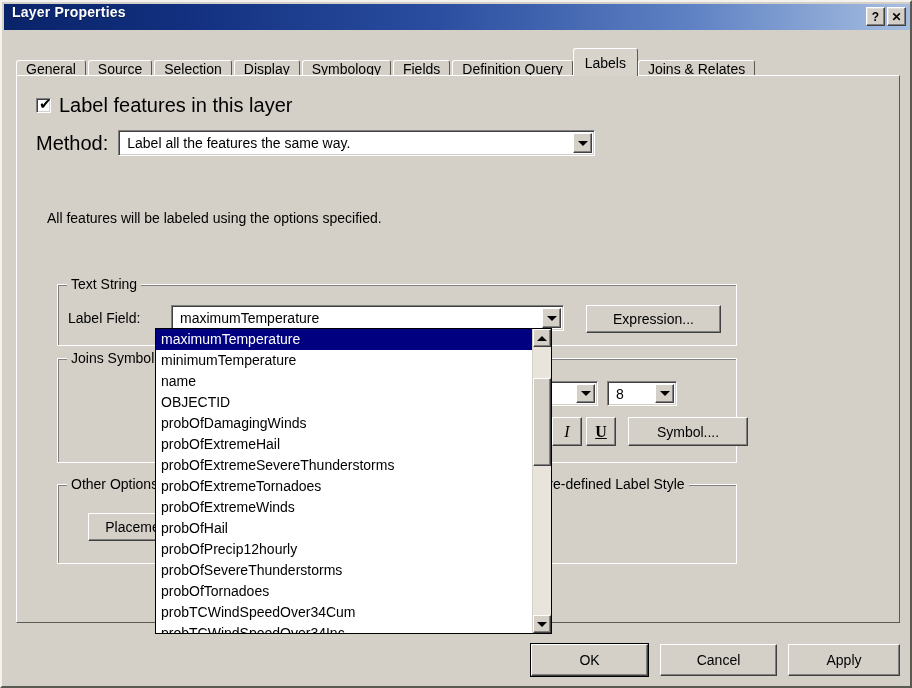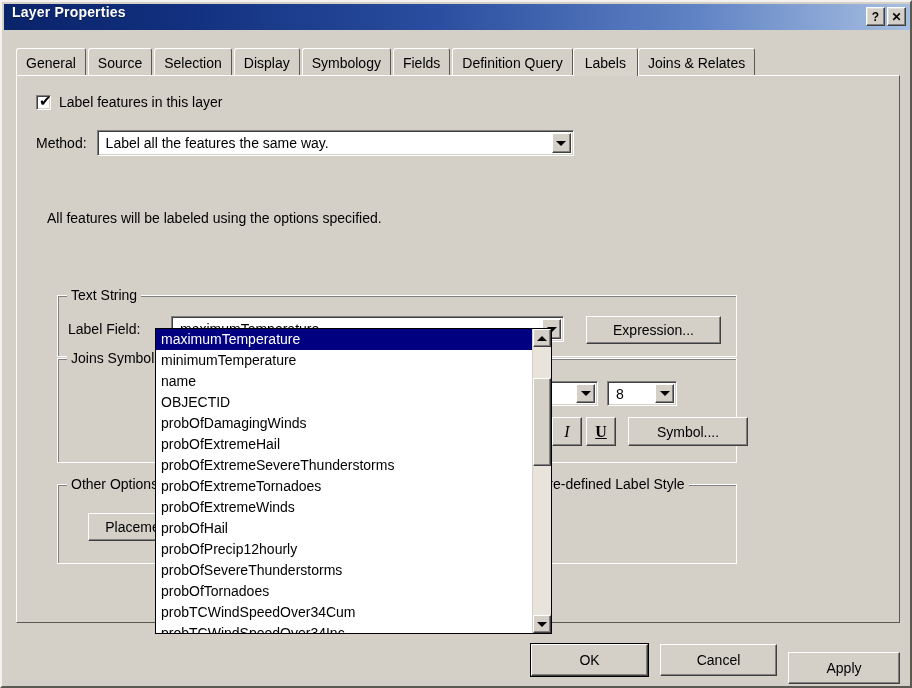--- a/index.html
+++ b/index.html
@@ -84,21 +84,21 @@
   .tabstrip {
     position: absolute;
     left: 14px;
     top: 46px;
     width: 884px;
     height: 28px;
     display: flex;
     align-items: flex-end;
   }
   .tab {
-    height: 28px;
+    height: 16px;
     padding: 0 9px;
     background: #d4d0c8;
     border-top: 1px solid #ffffff;
     border-left: 1px solid #ffffff;
     border-right: 1px solid #5a5a52;
     box-sizing: border-box;
     display: flex;
     align-items: center;
     font-size: 14px;
     color: #000000;
@@ -160,21 +160,21 @@
   .checkbox .tick {
     position: absolute;
     left: 2px;
     top: -2px;
     font-size: 15px;
     line-height: 15px;
     color: #000000;
     font-family: "DejaVu Sans", sans-serif;
   }
   .lbl {
-    font-size: 14px;
+    font-size: 20px;
     color: #000000;
     white-space: nowrap;
   }
   .chk-row .lbl { margin-left: 8px; }
 
   .method-row {
     position: absolute;
     left: 19px;
     top: 54px;
     display: flex;
@@ -270,21 +270,21 @@
     align-items: center;
     justify-content: center;
     cursor: default;
     white-space: nowrap;
   }
   .btn.default {
     box-shadow: inset -1px -1px 0 #808080, 0 0 0 1px #000000;
   }
 
   
-  #grp-textstring { left: 40px; top: 219px; width: 680px; height: 62px; }
+  #grp-textstring { left: 40px; top: 208px; width: 680px; height: 62px; }
   #lbl-labelfield { position: absolute; left: 10px; top: 25px; font-size: 14px; }
   #combo-labelfield {
     position: absolute;
     left: 113px; top: 20px;
     width: 393px; height: 26px;
   }
   #btn-expression {
     position: absolute;
     left: 528px; top: 20px;
     width: 135px; height: 28px;
@@ -402,21 +402,21 @@
     border-top: 1px solid #ffffff;
     border-left: 1px solid #ffffff;
     border-right: 1px solid #404040;
     border-bottom: 1px solid #404040;
     box-shadow: inset -1px -1px 0 #808080;
     box-sizing: border-box;
     cursor: default;
   }
   #btn-ok   { position: absolute; left: 529px; top: 642px; width: 117px; height: 32px; }
   #btn-cancel { position: absolute; left: 658px; top: 642px; width: 117px; height: 32px; }
-  #btn-apply  { position: absolute; left: 786px; top: 642px; width: 112px; height: 32px; margin-top: 8px; }
+  #btn-apply  { position: absolute; left: 786px; top: 642px; width: 112px; height: 32px; }
 </style>
 </head>
 <body>
 
 <div id="app">
   <div class="window">
 
     <div class="titlebar">
       <div class="title-text">Layer Properties</div>
       <div class="title-buttons">

